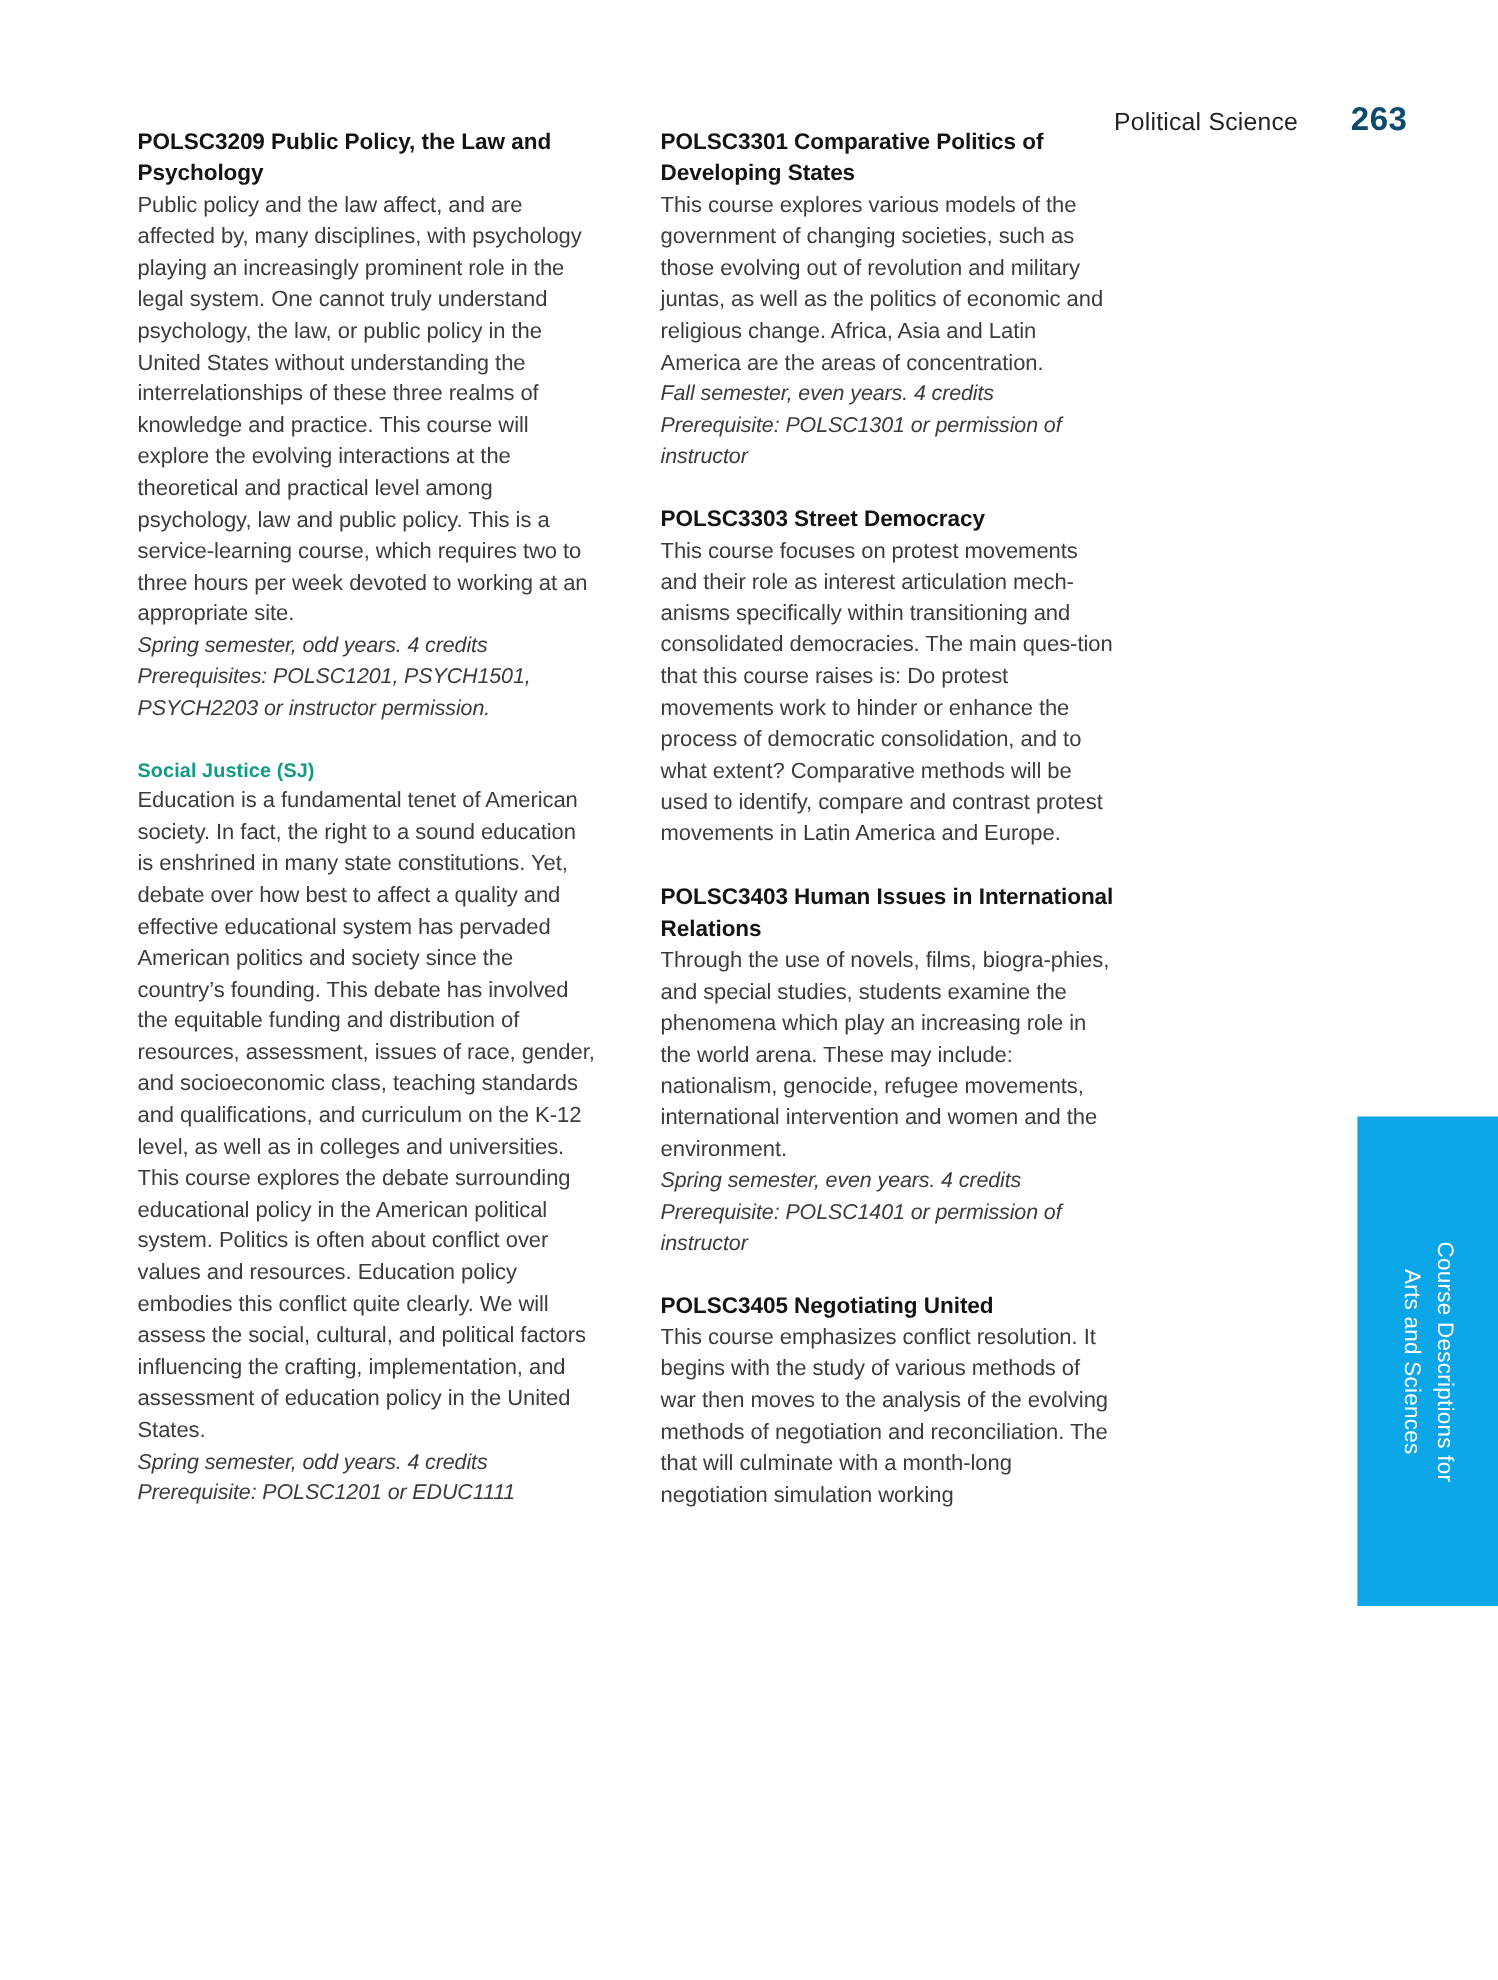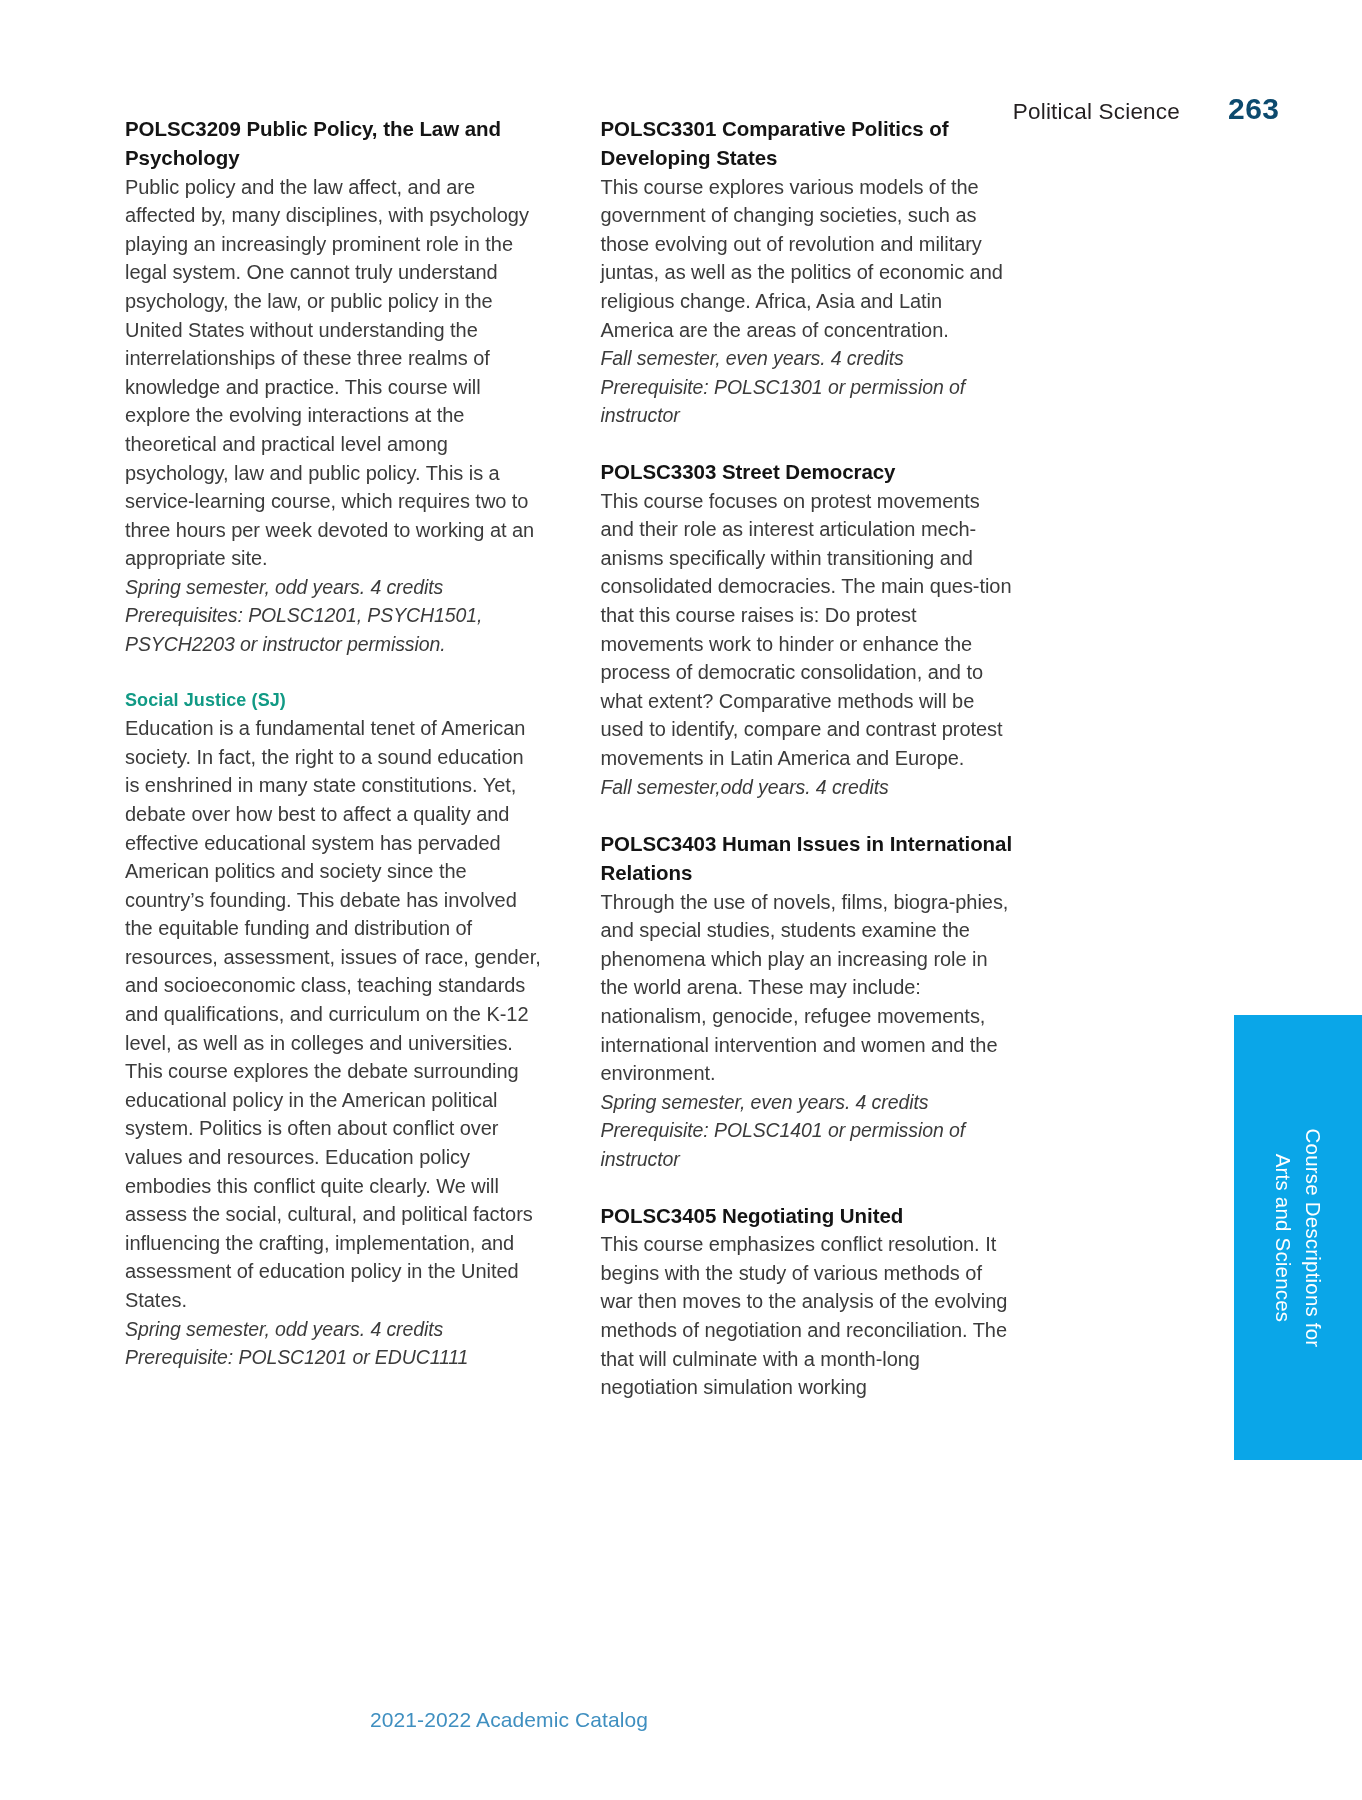--- a/index.html
+++ b/index.html
@@ -178,21 +178,20 @@
       <div class="course-block">
         <div class="course-title">POLSC3301 Comparative Politics of Developing States</div>
         <div class="course-desc">This course explores various models of the government of changing societies, such as those evolving out of revolution and military juntas, as well as the politics of economic and religious change. Africa, Asia and Latin America are the areas of concentration.</div>
         <div class="course-meta">Fall semester, even years. 4 credits</div>
         <div class="course-meta">Prerequisite: POLSC1301 or permission of instructor</div>
       </div>
 
       <div class="course-block">
         <div class="course-title">POLSC3303 Street Democracy</div>
         <div class="course-desc">This course focuses on protest movements and their role as interest articulation mech-anisms specifically within transitioning and consolidated democracies. The main ques-tion that this course raises is: Do protest movements work to hinder or enhance the process of democratic consolidation, and to what extent? Comparative methods will be used to identify, compare and contrast protest movements in Latin America and Europe.</div>
-        <div class="course-meta">Fall semester,odd years. 4 credits</div>
       </div>
 
       <div class="course-block">
         <div class="course-title">POLSC3403 Human Issues in International Relations</div>
         <div class="course-desc">Through the use of novels, films, biogra-phies, and special studies, students examine the phenomena which play an increasing role in the world arena. These may include: nationalism, genocide, refugee movements, international intervention and women and the environment.</div>
         <div class="course-meta">Spring semester, even years. 4 credits</div>
         <div class="course-meta">Prerequisite: POLSC1401 or permission of instructor</div>
       </div>
 
       <div class="course-block">
@@ -203,17 +202,14 @@
     </div>
   </div>
 
   <div class="side-tab">
     <div class="side-tab-label">
       <span class="side-tab-line">Course Descriptions for</span>
       <span class="side-tab-line">Arts and Sciences</span>
     </div>
   </div>
 
-  <div class="page-footer">
-    <span class="footer-text">2021-2022 Academic Catalog</span>
-  </div>
 
 </div>
 
 </body></html>

